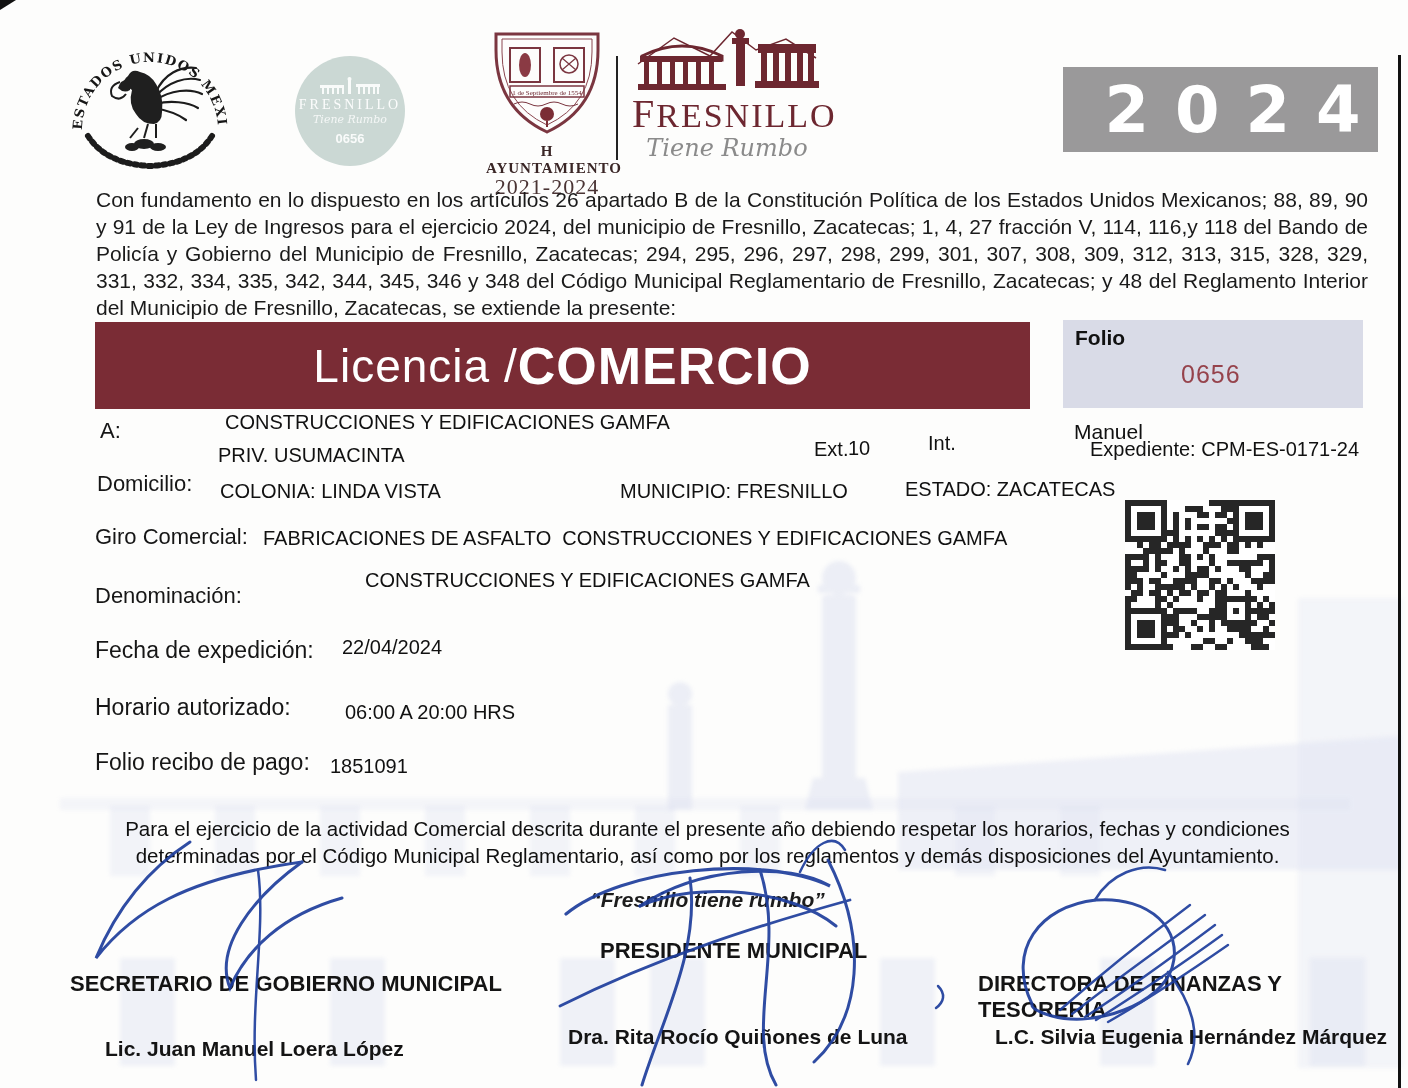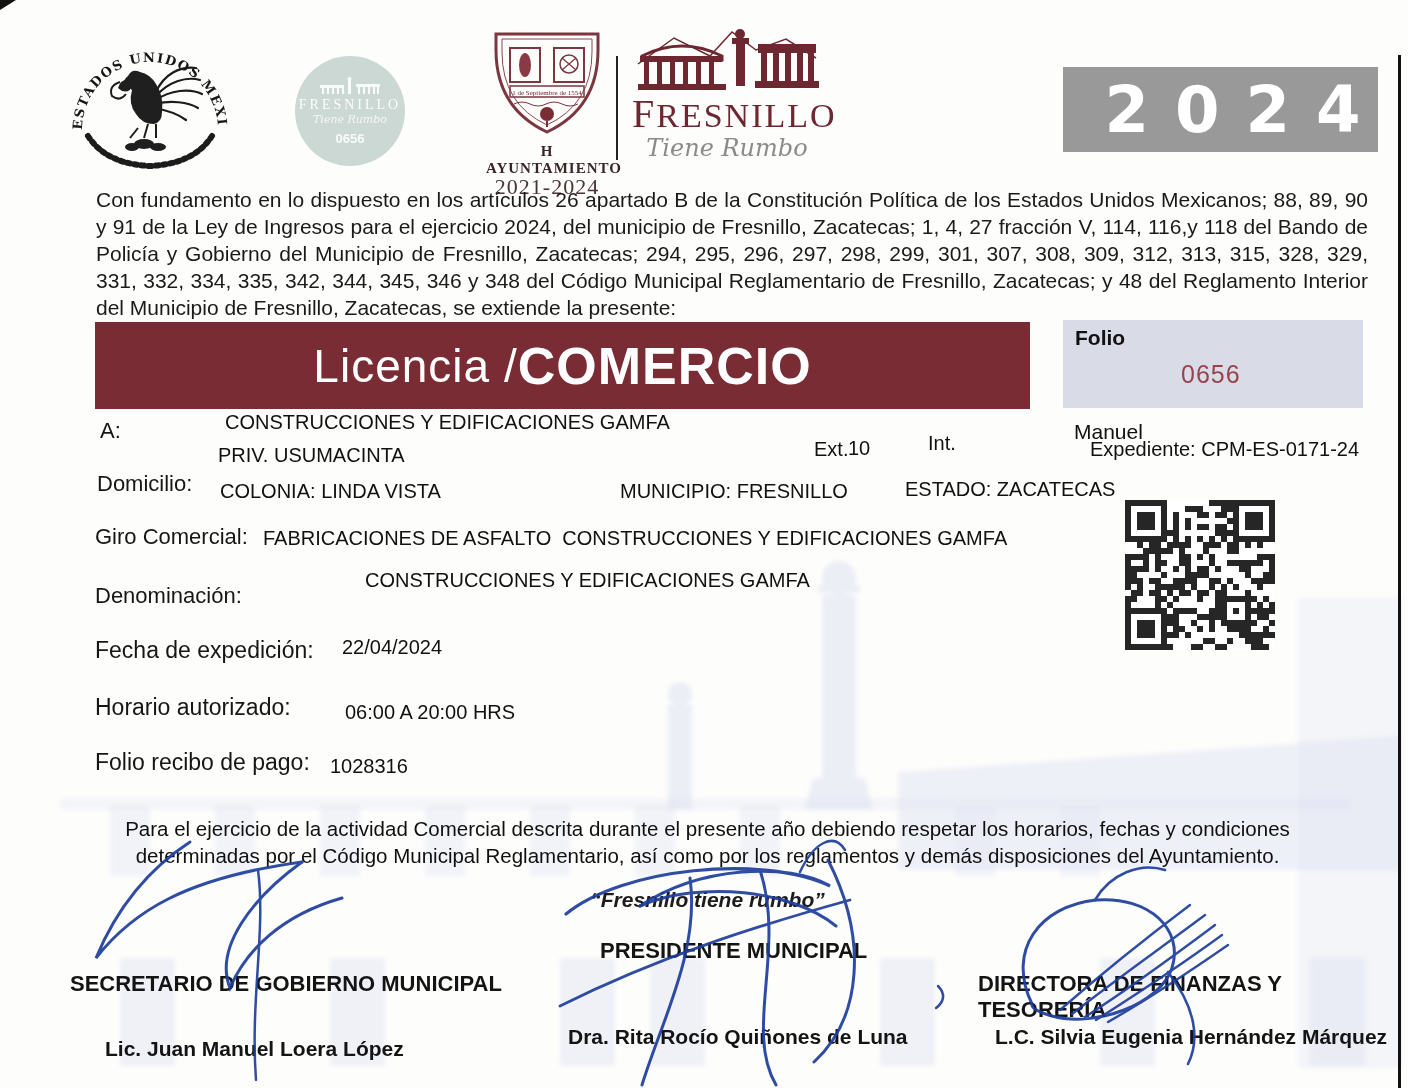--- a/index.html
+++ b/index.html
@@ -238,21 +238,21 @@
   <div class="abs lbl" style="left:95px;top:583px;">Denominación:</div>
   <div class="abs val" style="left:365px;top:569px;">CONSTRUCCIONES Y EDIFICACIONES GAMFA</div>
 
   <div class="abs lbl" style="left:95px;top:637px;font-size:23px;">Fecha de expedición:</div>
   <div class="abs val" style="left:342px;top:636px;">22/04/2024</div>
 
   <div class="abs lbl" style="left:95px;top:694px;font-size:23px;">Horario autorizado:</div>
   <div class="abs val" style="left:345px;top:701px;">06:00 A 20:00 HRS</div>
 
   <div class="abs lbl" style="left:95px;top:749px;font-size:23px;">Folio recibo de pago:</div>
-  <div class="abs val" style="left:330px;top:755px;">1028316</div>
+  <div class="abs val" style="left:330px;top:755px;">1851091</div>
 
   <div class="abs qr" id="qr"><svg width="150" height="150" viewBox="0 0 150 150">
         <rect width="150" height="150" fill="#fff"></rect>
         <g fill="#262626">
           <rect x="0" y="0" width="42" height="42"></rect>
           <rect x="6" y="6" width="30" height="30" fill="#fff"></rect>
           <rect x="12" y="12" width="18" height="18"></rect>
           <rect x="108" y="0" width="42" height="42"></rect>
           <rect x="114" y="6" width="30" height="30" fill="#fff"></rect>
           <rect x="120" y="12" width="18" height="18"></rect>

